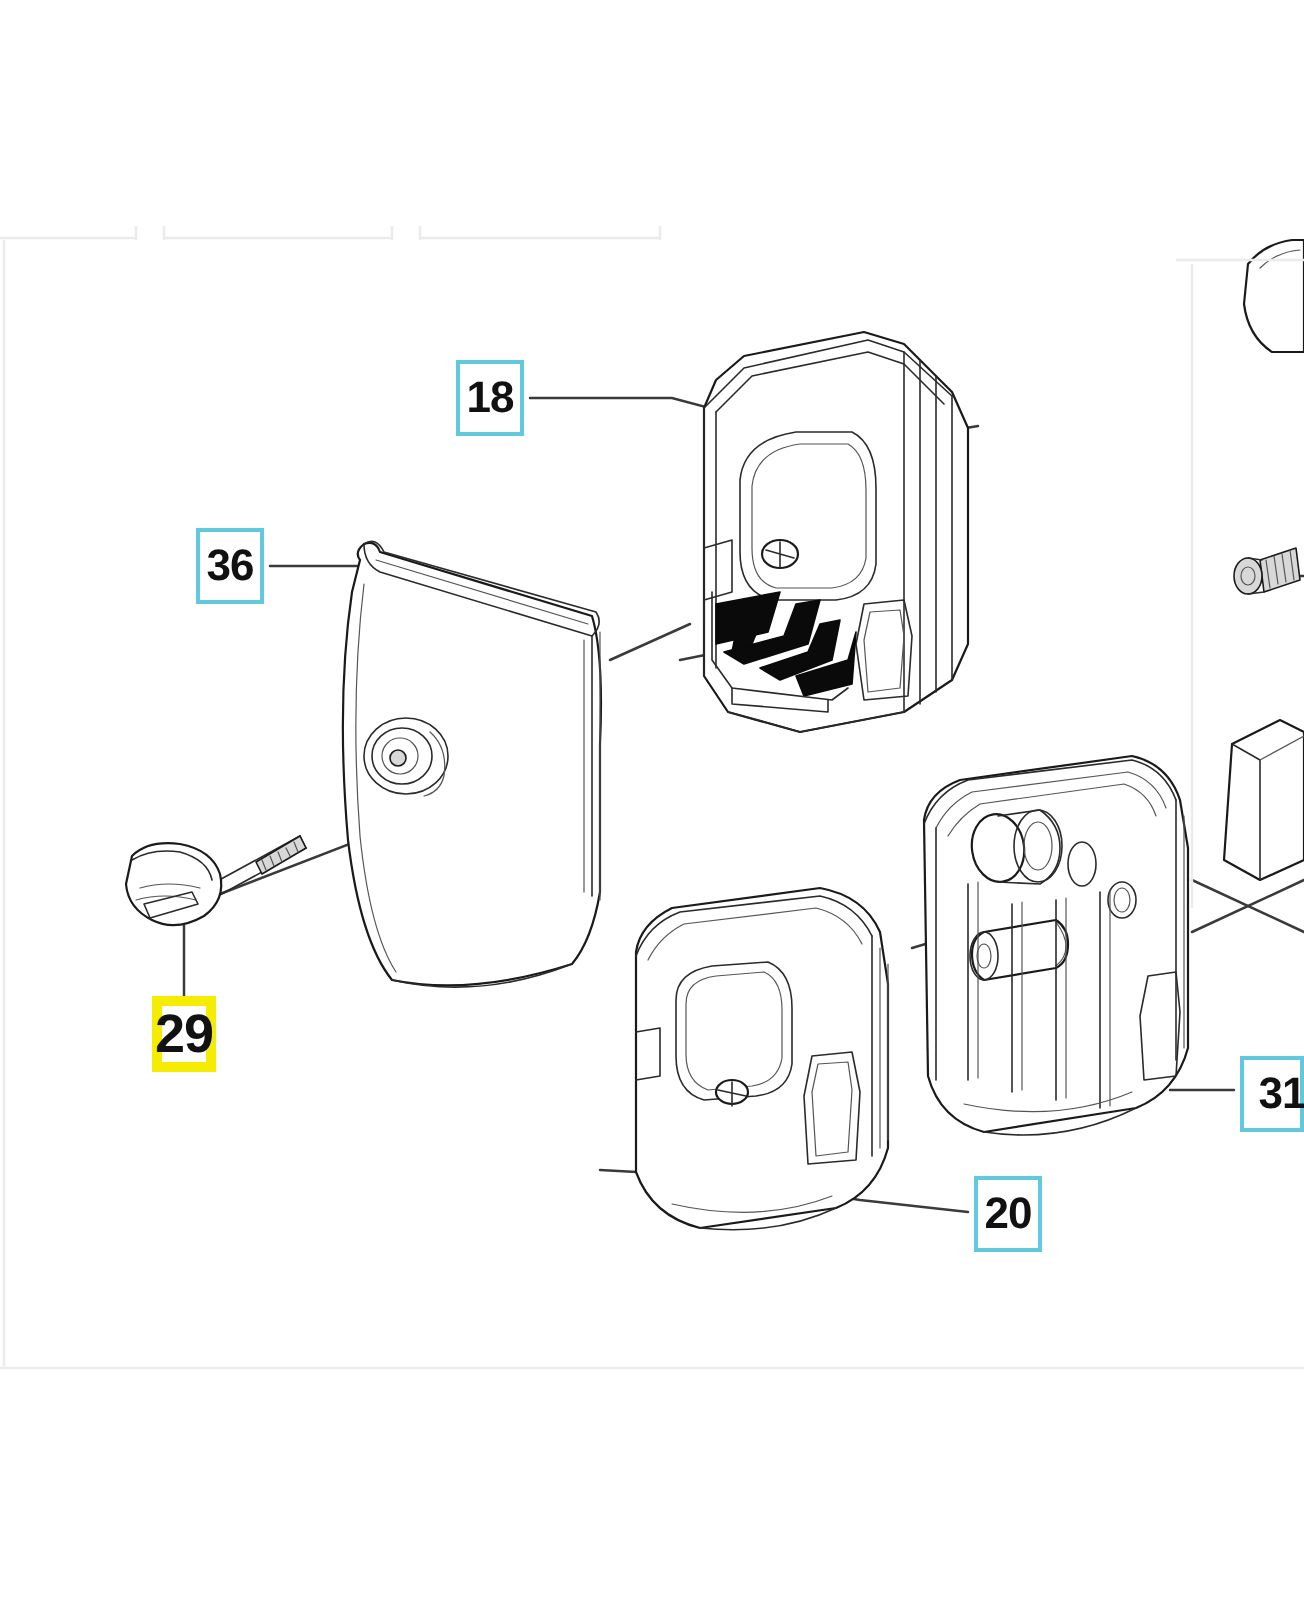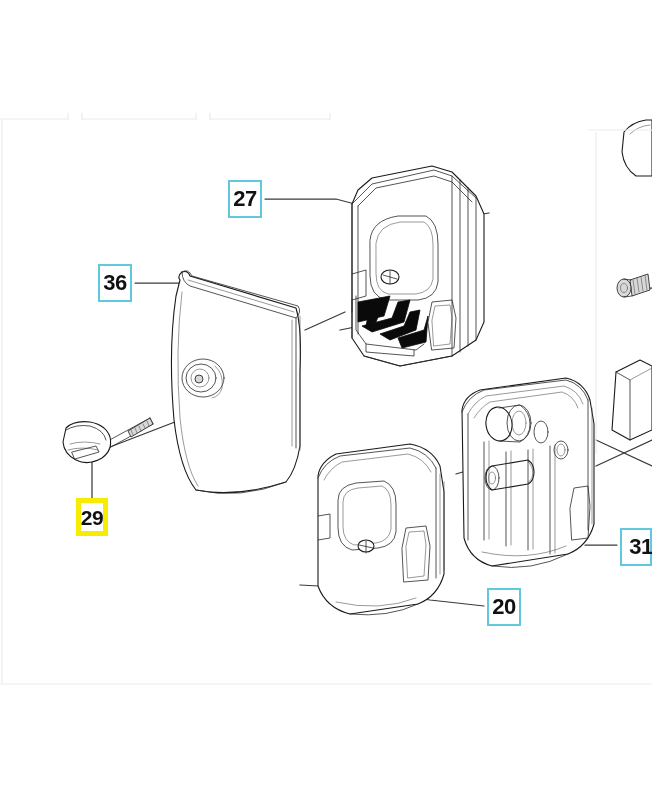--- a/index.html
+++ b/index.html
@@ -261,28 +261,28 @@
       <path class="fillW" d="M616 372 L640 360 L652 366 L652 430 L630 440 L612 430 Z"></path>
       <path class="lnT" d="M616 372 L630 380 L630 440"></path>
       <path class="lnF" d="M630 380 L652 368"></path>
       <path class="pageline" d="M588 130 L652 130"></path>
       <path class="pageline" d="M596 132 L596 454"></path>
     </g>
 
   </svg>
 
   <div class="callout" id="c27" style="left:228px;top:180px;width:34px;height:38px;font-size:22px;">
-    <span class="num">27</span>
+    <span class="num">18</span>
   </div>
 
   <div class="callout" id="c28" style="left:98px;top:264px;width:34px;height:38px;font-size:22px;">
     <span class="num">36</span>
   </div>
 
-  <div class="callout selected" id="c29" style="left:76px;top:498px;width:32px;height:38px;font-size:21px;">
+  <div class="callout selected" id="c29" style="left:76px;top:498px;width:32px;height:38px;font-size:27px;">
     <span class="num">29</span>
   </div>
 
   <div class="callout" id="c30" style="left:487px;top:588px;width:34px;height:38px;font-size:22px;">
     <span class="num">20</span>
   </div>
 
   <div class="callout" id="c31" style="left:620px;top:528px;width:32px;height:38px;font-size:22px;padding-left:10px;">
     <span class="num">31</span>
   </div>

